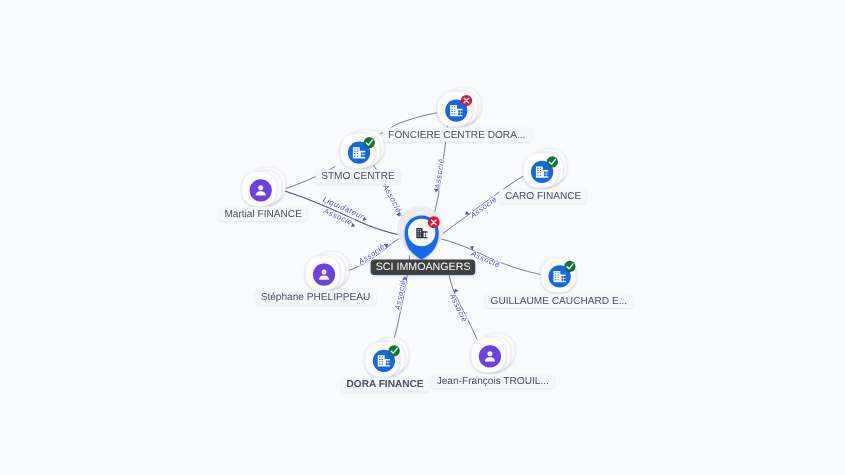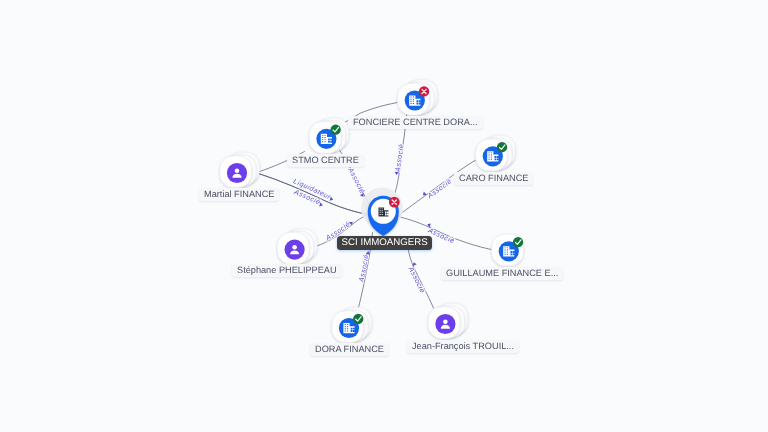--- a/index.html
+++ b/index.html
@@ -173,19 +173,19 @@
             <path d="M4.9,19.3 C4.9,15.4 8.1,13.3 12,13.3 C15.9,13.3 19.1,15.4 19.1,19.3 Z" fill="#fff"></path>
           </g>
         </g>
       </g>
   </svg>
   <div id="nodes">
       <div class="nodelabel primary" style="top: 236px; left: 337px;">SCI IMMOANGERS</div>
       <div class="nodelabel" style="top: 116.3px; left: 347.5px;">FONCIERE CENTRE DORA...</div>
       <div class="nodelabel" style="top: 154.3px; left: 287.3px;">STMO CENTRE</div>
       <div class="nodelabel" style="top: 171.8px; left: 454.2px; text-align: right;">CARO FINANCE</div>
-      <div class="nodelabel" style="top: 266.8px; left: 441.4px;">GUILLAUME FINANCE E...</div>
-      <div class="nodelabel" style="top: 343.4px; left: 309.5px;">DORA FINANCE</div>
+      <div class="nodelabel" style="top: 266.8px; left: 441.4px;">GUILLAUME CAUCHARD E...</div>
+      <div class="nodelabel" style="top: 343.4px; left: 309.5px; font-weight: bold;">DORA FINANCE</div>
       <div class="nodelabel" style="top: 188.2px; left: 198.9px;">Martial FINANCE</div>
       <div class="nodelabel" style="top: 264.4px; left: 232px;">Stéphane PHELIPPEAU</div>
-      <div class="nodelabel" style="top: 339.9px; left: 407px;">Jean-François TROUIL...</div>
+      <div class="nodelabel" style="top: 339.9px; left: 392px;">Jean-François TROUIL...</div>
     </div>
 </div>
 
 </body></html>

